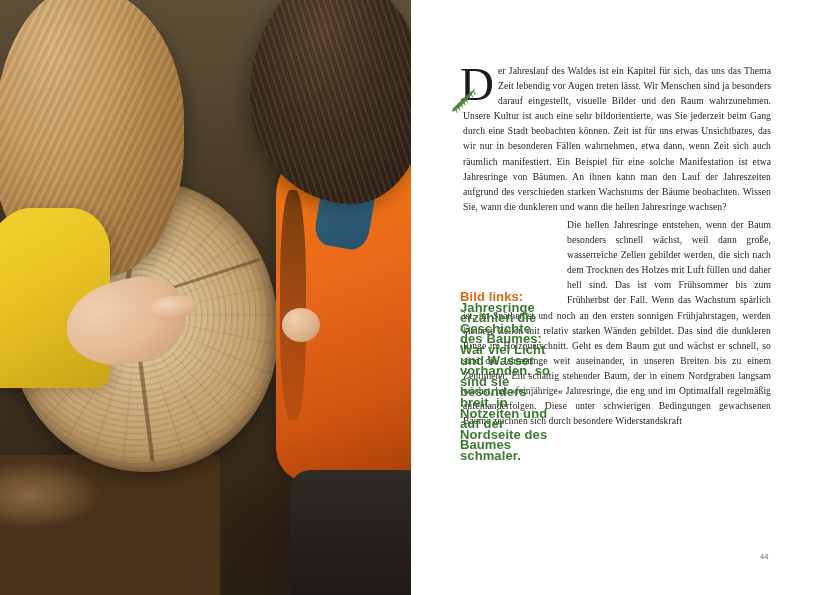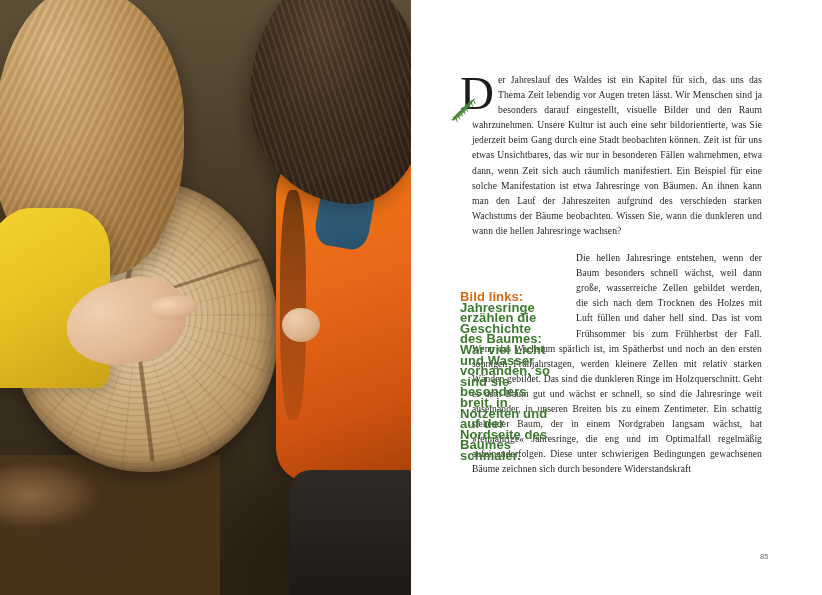--- a/index.html
+++ b/index.html
@@ -233,21 +233,21 @@
   }
   .body-text {
     font-family: "Liberation Serif", serif;
     font-size: 9.6px;
     line-height: 15.1px;
     color: #231f1c;
     text-align: justify;
     letter-spacing: 0.08px;
   }
   .para {
-    margin: 12px;
+    margin: 3px;
     text-align: justify;
   }
 
   
   .dropcap-wrap {
     position: relative;
   }
   .dropcap {
     float: left;
     font-family: "Liberation Serif", serif;
@@ -374,16 +374,16 @@
         <p class="para">er Jahreslauf des Waldes ist ein Kapitel für sich, das uns das Thema Zeit lebendig vor Augen treten lässt. Wir Menschen sind ja besonders darauf eingestellt, visuelle Bilder und den Raum wahrzunehmen. Unsere Kultur ist auch eine sehr bildorientierte, was Sie jederzeit beim Gang durch eine Stadt beobachten können. Zeit ist für uns etwas Unsichtbares, das wir nur in besonderen Fällen wahrnehmen, etwa dann, wenn Zeit sich auch räumlich manifestiert. Ein Beispiel für eine solche Manifestation ist etwa Jahresringe von Bäumen. An ihnen kann man den Lauf der Jahreszeiten aufgrund des verschieden starken Wachstums der Bäume beobachten. Wissen Sie, wann die dunkleren und wann die hellen Jahresringe wachsen?</p>
       </div>
 
       <p class="para"><span class="caption-spacer"></span><span>Die hellen Jahresringe entstehen, wenn der Baum besonders schnell wächst, weil dann große, wasserreiche Zellen gebildet werden, die sich nach dem Trocknen des Holzes mit Luft füllen und daher hell sind. Das ist vom Frühsommer bis zum Frühherbst der Fall. Wenn das Wachstum spärlich ist, im Spätherbst und noch an den ersten sonnigen Frühjahrstagen, werden kleinere Zellen mit relativ starken Wänden gebildet. Das sind die dunkleren Ringe im Holzquerschnitt. Geht es dem Baum gut und wächst er schnell, so sind die Jahresringe weit auseinander, in unseren Breiten bis zu einem Zentimeter. Ein schattig stehender Baum, der in einem Nordgraben langsam wächst, hat »feinjährige« Jahresringe, die eng und im Optimalfall regelmäßig aufeinanderfolgen. Diese unter schwierigen Bedingungen gewachsenen Bäume zeichnen sich durch besondere Widerstandskraft</span></p>
     </div>
 
     <div class="caption">
       <span class="lead">Bild links:</span><span> Jahresringe erzählen die Geschichte des Baumes: War viel Licht und Wasser vorhanden, so sind sie besonders breit, in Notzeiten und auf der Nordseite des Baumes schmaler.</span>
     </div>
 
-    <div class="folio">85</div>
+    <div class="folio">44</div>
   </div>
 
 </div>
 
 </body></html>

